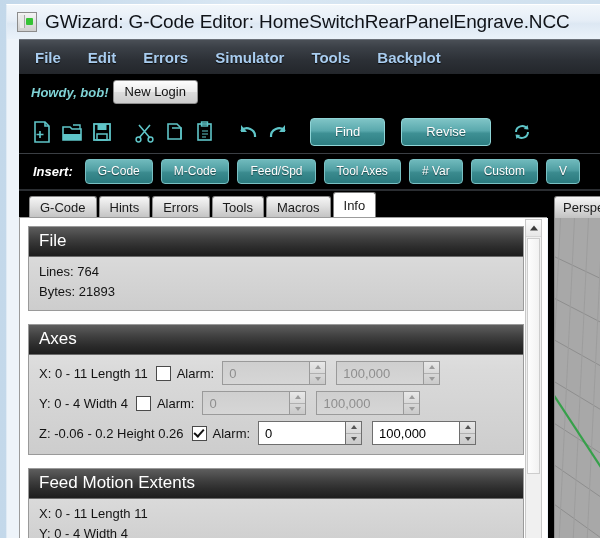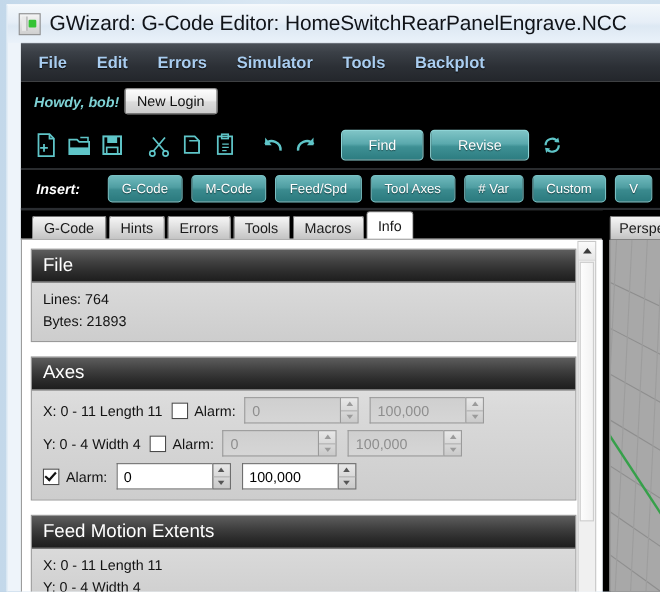--- a/index.html
+++ b/index.html
@@ -135,21 +135,21 @@
   }
   .tb-icon svg { display: block; }
   .tb-gap { width: 13px; flex: 0 0 auto; }
   .tb-btn {
     background: linear-gradient(to bottom, #7fc4c6 0%, #5aa9ad 45%, #3e9094 55%, #2d7d81 100%);
     border: 1px solid #8fd4d6;
     border-radius: 4px;
     color: #ffffff;
     font-size: 13px;
     padding: 5px 16px 6px 16px;
-    margin-right: 6px;
+    margin-right: 16px;
     white-space: nowrap;
     text-shadow: 0 1px 1px rgba(0,0,0,.45);
     flex: 0 0 auto;
   }
   .tb-btn.wide { padding-left: 24px; padding-right: 24px; }
 
   
   .insertbar {
     position: absolute;
     left: 12px; top: 149px;
@@ -159,21 +159,21 @@
     align-items: center;
     padding-left: 14px;
     box-sizing: border-box;
     border-bottom: 2px solid #2a2d31;
   }
   .insert-label {
     color: #ffffff;
     font-size: 13px;
     font-weight: bold;
     font-style: italic;
-    margin-right: 25px;
+    margin-right: 12px;
     white-space: nowrap;
   }
   .ins-btn {
     background: linear-gradient(to bottom, #6fb9bc 0%, #4f9ea2 45%, #3a8a8e 55%, #2b7a7e 100%);
     border: 1px solid #79c0c3;
     border-radius: 4px;
     color: #ffffff;
     font-size: 12px;
     padding: 4px 12px 5px 12px;
     margin-right: 8px;
@@ -574,20 +574,21 @@
               <span class="spinner">
                 <span class="spin-field" style="width:87px;">100,000</span>
                 <span class="spin-btns">
                   <span class="spin-up"></span>
                   <span class="spin-dn"></span>
                 </span>
               </span>
             </div>
 
             <div class="axis-row">
+              <span class="axis-label">Z:  -0.06  -  0.2  Height  0.26</span>
               <span class="cb checked"></span>
               <span class="alarm-label">Alarm:</span>
               <span class="spinner enabled">
                 <span class="spin-field" style="width:87px;">0</span>
                 <span class="spin-btns">
                   <span class="spin-up"></span>
                   <span class="spin-dn"></span>
                 </span>
               </span>
               <span class="spinner enabled">

